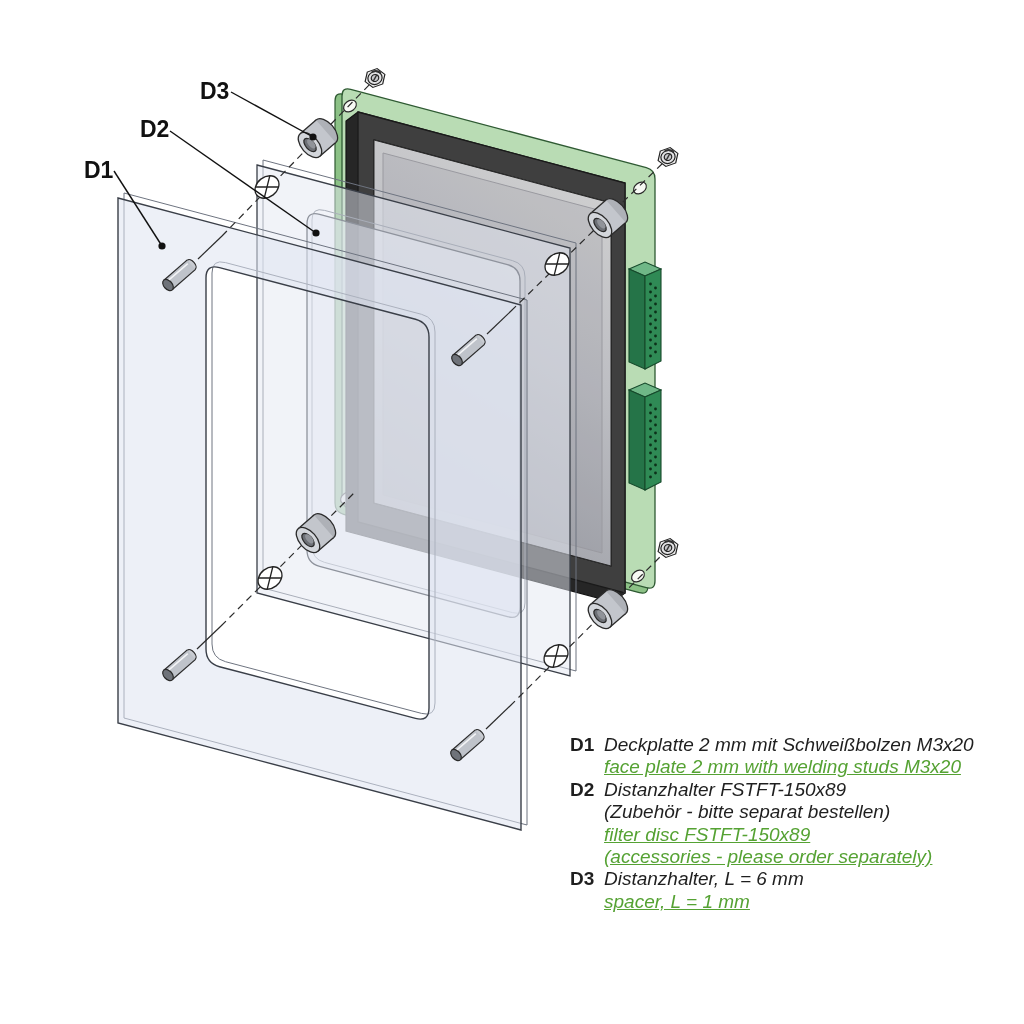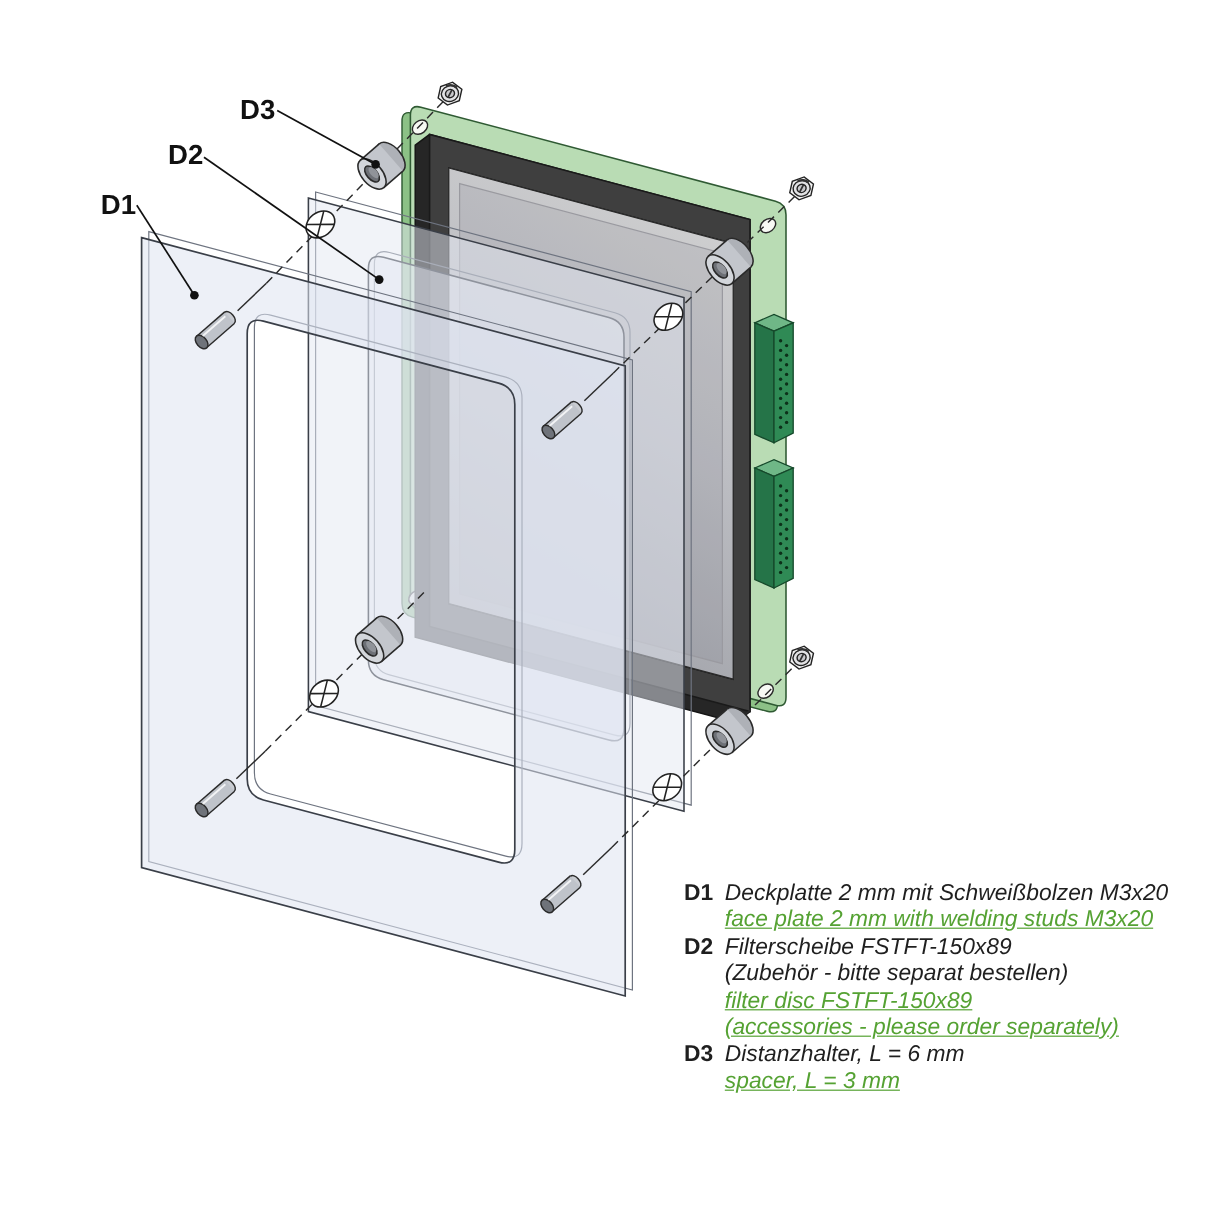--- a/index.html
+++ b/index.html
@@ -278,25 +278,25 @@
       </g>
     </g>
   </svg>
 
   <div id="legend">
     <div class="key">D1</div>
     <div class="line de">Deckplatte 2 mm mit Schweißbolzen M3x20</div>
     <div></div>
     <div class="line en">face plate 2 mm with welding studs M3x20</div>
     <div class="key">D2</div>
-    <div class="line de">Filterscheibe FSTFT-150x89</div>
+    <div class="line de">Distanzhalter FSTFT-150x89</div>
     <div></div>
     <div class="line de">(Zubehör - bitte separat bestellen)</div>
     <div></div>
     <div class="line en">filter disc FSTFT-150x89</div>
     <div></div>
     <div class="line en">(accessories - please order separately)</div>
     <div class="key">D3</div>
     <div class="line de">Distanzhalter, L = 6 mm</div>
     <div></div>
-    <div class="line en">spacer, L = 3 mm</div>
+    <div class="line en">spacer, L = 1 mm</div>
   </div>
 </div>
 
 </body></html>

